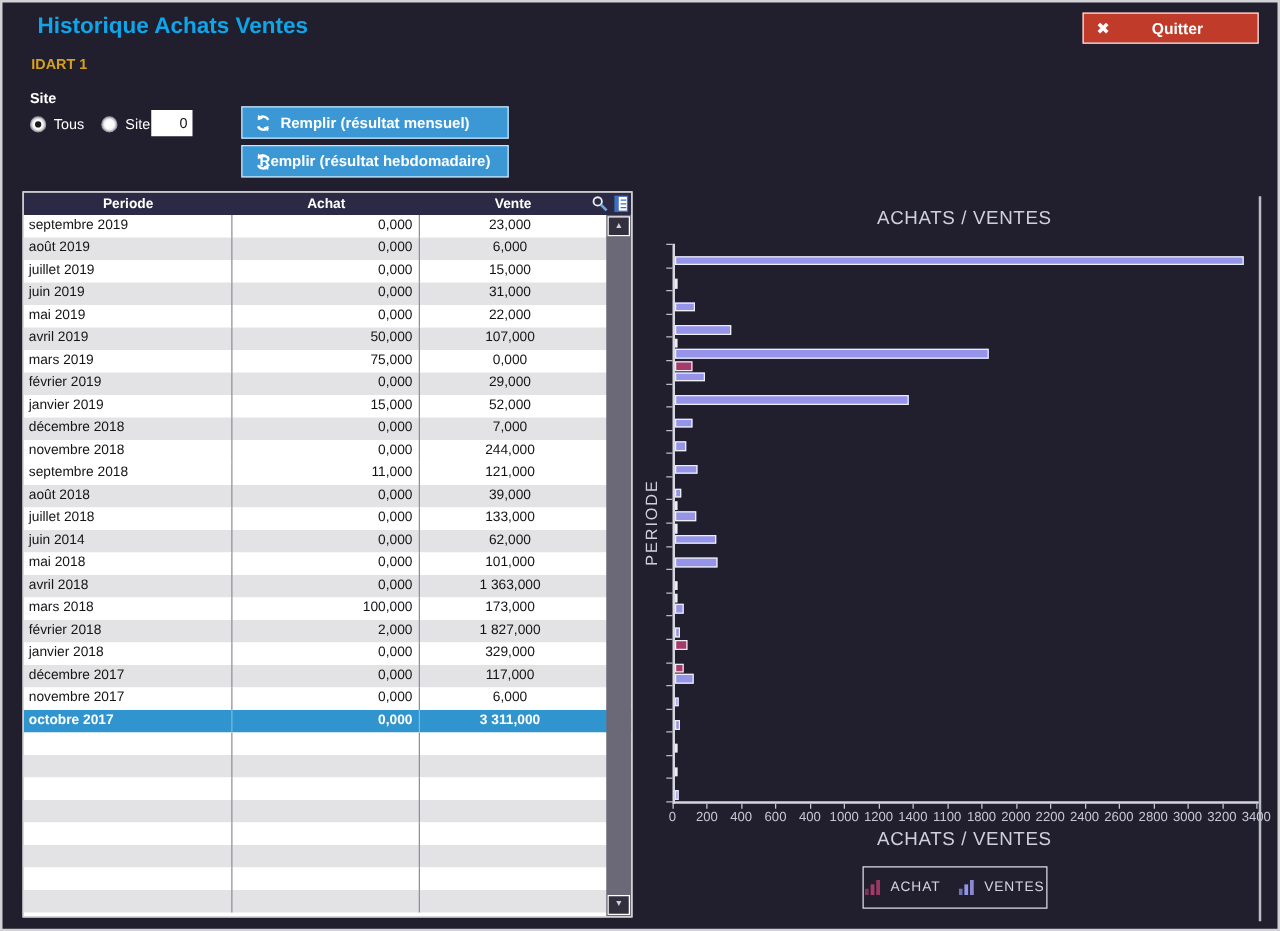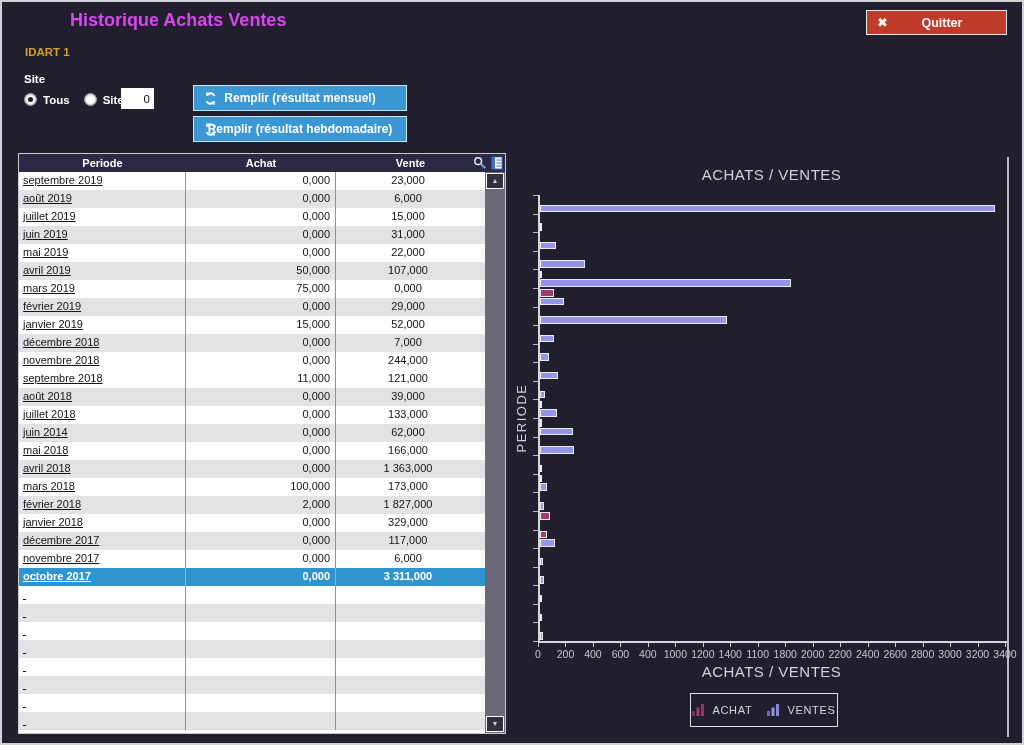--- a/index.html
+++ b/index.html
@@ -6,52 +6,52 @@
     --bg:#211f2e; --accent:#3b98d5; --quit:#c13b2a; --sel:#3095cf;
     --idart:#d6a020; --chart-text:#cfd0da; --achat:#a63a68; --ventes:#9694e8;
   }
   *{box-sizing:border-box; margin:0; padding:0; font-family:"Liberation Sans","DejaVu Sans",sans-serif;}
   body{background:#e9e9ec;}
   .window{position:relative; width:1024px; height:745px; background:var(--bg);
     border:2px solid #d2d2d6; overflow:hidden;}
   .abs{position:absolute;}
 
   
-  .app-title{left:28px; top:8px; font-size:18px; font-weight:bold; color:#d946ef;margin-left:40px;}
+  .app-title{left:28px; top:8px; font-size:18px; font-weight:bold; color:#0ea5e9;}
   .quit-btn{left:864px; top:8px; width:141px; height:25px; background:var(--quit);
     border:1px solid #ebebeb; display:flex; align-items:center; padding:0 10px; cursor:pointer;}
   .close-icon{color:#fff; font-size:13px; font-weight:bold; line-height:1;}
   .quit-label{flex:1; text-align:center; color:#fff; font-size:12.5px; font-weight:600;}
   .idart{left:23px; top:44px; font-size:11.5px; font-weight:bold; color:var(--idart);}
   .site-label{left:22px; top:71px; font-size:11.5px; font-weight:bold; color:#fff;}
   .radio-row{left:22px; top:87px; height:21px; display:flex; align-items:center;}
   .radio{width:13px; height:13px; border-radius:50%; background:#fdfdfd;
     border:1px solid #9a9aa4; box-shadow:inset 0 0 2px #777; position:relative; cursor:pointer;}
   .radio.checked::after{content:""; position:absolute; left:3px; top:3px; width:5px; height:5px;
     border-radius:50%; background:#1a1a1a;}
-  .radio-label{color:#fff; font-size:11.5px; font-weight:bold; margin:0 14px 0 6px;}
+  .radio-label{color:#fff; font-size:11.5px; font-weight:normal; margin:0 14px 0 6px;}
   .site-input{left:119px; top:86px; width:33px; height:21px; border:none; background:#fff;
     text-align:right; padding-right:4px; font-size:11.5px; color:#111;}
   .fill-btn{left:191px; width:214px; height:26px; background:var(--accent);
     border:1px solid #cde4f5; display:flex; align-items:center; cursor:pointer; position:absolute;}
   .fill-btn .r-icon{position:absolute; left:9px; top:5px;}
   .fill-btn .fb-label{width:100%; text-align:center; color:#fff; font-size:12px; font-weight:600;}
   .btn-monthly{top:83px;} .btn-weekly{top:114px;}
 
   
   .dtable{left:16px; top:151px; width:488px; height:581px; border:1px solid #c9c9cf;
     background:#fff; overflow:hidden;}
   .thead{height:18px; background:#2b2944; display:flex; position:relative;}
   .th{color:#fff; font-size:11px; font-weight:bold; line-height:18px; text-align:center;}
   .th1{width:167px;} .th2{width:150px;} .th3{width:149px;}
   .thead-icons{position:absolute; right:2px; top:2px; display:flex; gap:4px; align-items:center;}
   .trow{display:flex; height:18px; background:#fff;}
   .trow.alt{background:#e3e3e6;}
   .td{font-size:11px; color:#141414; line-height:17px; white-space:nowrap; overflow:hidden;}
-  .td1{width:167px; padding-left:4px; border-right:1px solid #8f8f98;text-decoration:underline;}
+  .td1{width:167px; padding-left:4px; border-right:1px solid #8f8f98;}
   .td2{width:150px; text-align:right; padding-right:5px; border-right:1px solid #8f8f98;}
   .td3{width:149px; text-align:center; padding-right:5px;}
   .trow.sel{background:var(--sel);}
   .trow.sel .td{color:#fff; font-weight:bold; border-right-color:rgba(255,255,255,.35);}
   .vscroll{position:absolute; right:0; top:18px; bottom:0; width:20px; background:#6b6977;
     display:flex; flex-direction:column; justify-content:space-between; align-items:center;}
   .sbtn{width:18px; height:16px; margin:1px; background:#32303f; border:1px solid #fff;
     color:#cfcfda; font-size:7px; line-height:13px; text-align:center; cursor:pointer;}
 
   
@@ -214,21 +214,21 @@
           <div class="td td3">133,000</div>
         </div>
         <div class="trow alt">
           <div class="td td1">juin 2014</div>
           <div class="td td2">0,000</div>
           <div class="td td3">62,000</div>
         </div>
         <div class="trow">
           <div class="td td1">mai 2018</div>
           <div class="td td2">0,000</div>
-          <div class="td td3">166,000</div>
+          <div class="td td3">101,000</div>
         </div>
         <div class="trow alt">
           <div class="td td1">avril 2018</div>
           <div class="td td2">0,000</div>
           <div class="td td3">1 363,000</div>
         </div>
         <div class="trow">
           <div class="td td1">mars 2018</div>
           <div class="td td2">100,000</div>
           <div class="td td3">173,000</div>

